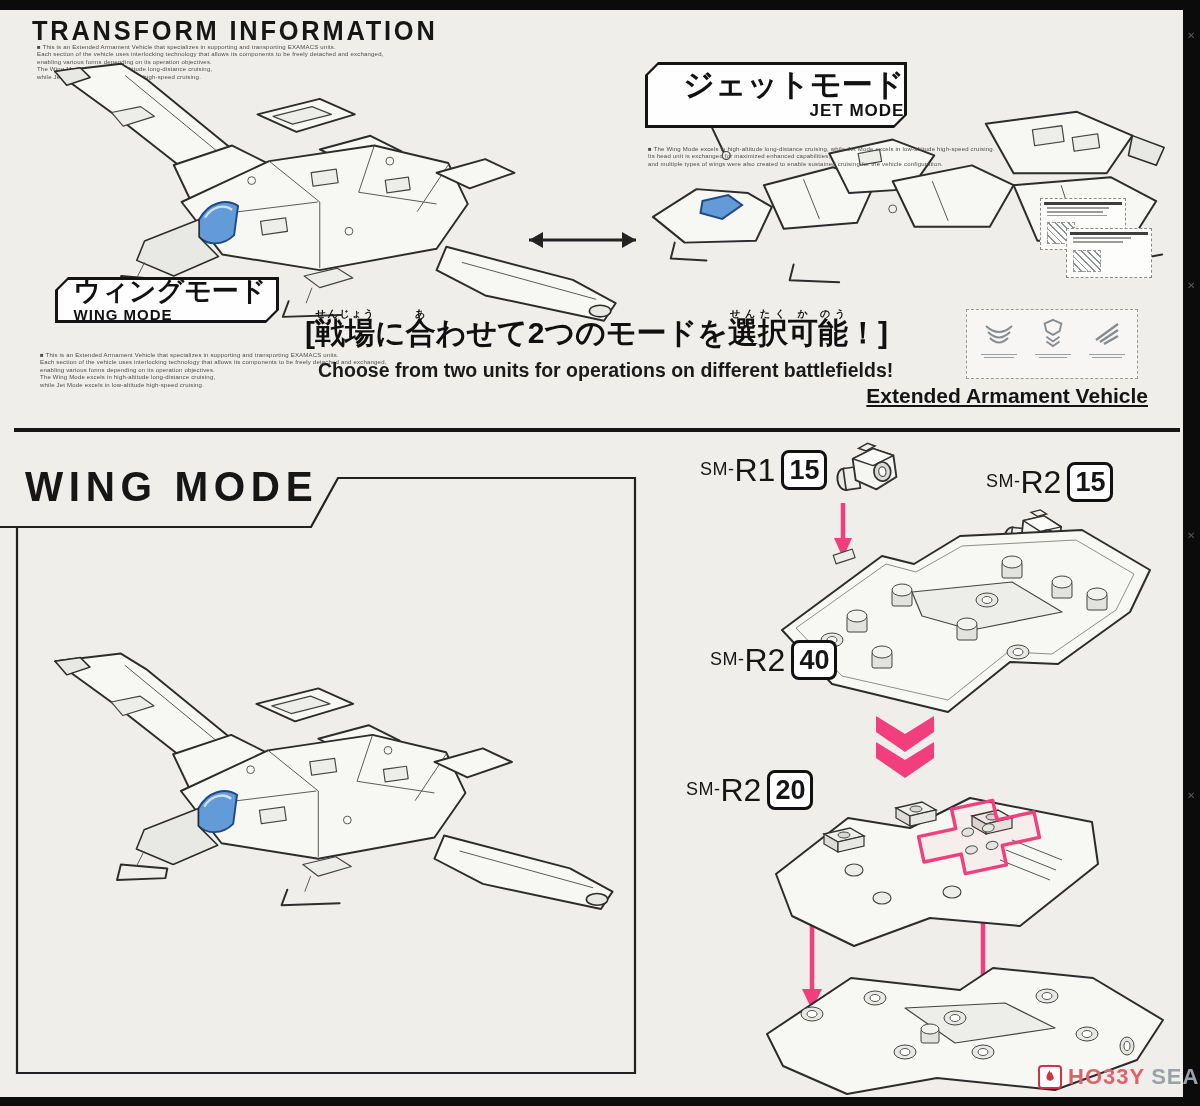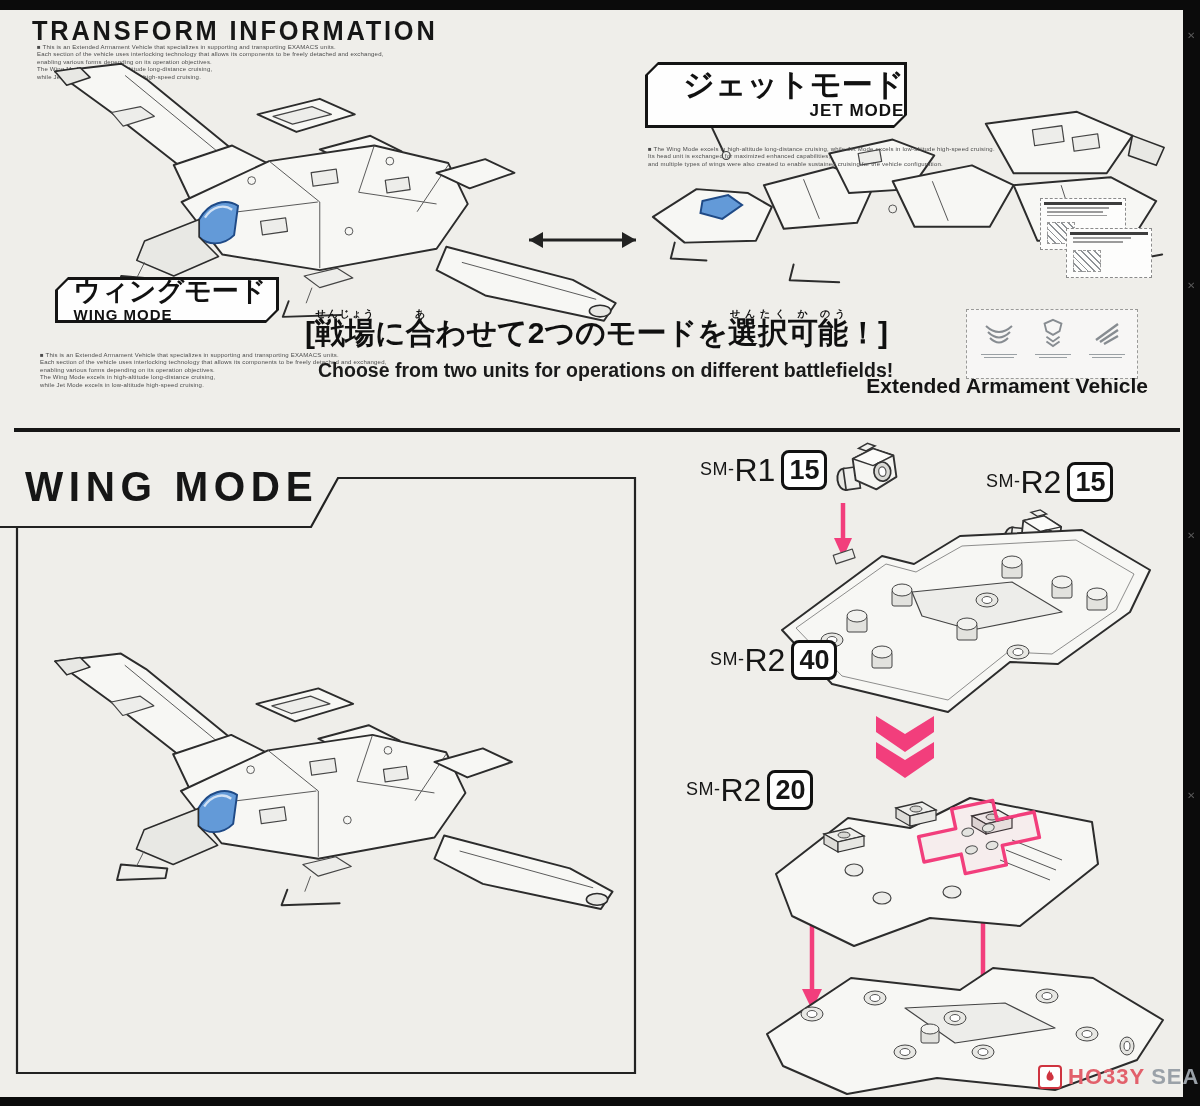--- a/index.html
+++ b/index.html
@@ -351,21 +351,21 @@
       <div class="cap-bar" style="width:36px;"></div><div class="cap-bar" style="width:28px;"></div>
     </div>
     <div style="position:absolute;left:120px;top:8px;width:40px;text-align:center;">
       <svg width="34" height="30" viewBox="0 0 34 30">
         <path d="M6,22 L28,6 M10,24 L28,12 M14,26 L28,18" stroke="#878c91" stroke-width="2.4" fill="none"></path>
       </svg>
       <div class="cap-bar" style="width:36px;"></div><div class="cap-bar" style="width:30px;"></div>
     </div>
   </div>
 
-  <div class="abs veh-type" style="left:1148px;top:374px;transform:translateX(-100%);">Extended Armament Vehicle</div>
+  <div class="abs veh-type" style="left:1148px;top:384px;transform:translateX(-100%);text-decoration:underline;">Extended Armament Vehicle</div>
 
   <div class="abs" style="left:14px;top:428px;width:1166px;height:4px;background:#161616;"></div>
 
   <div class="abs tech-title" style="left:25px;top:462px;font-size:43px;letter-spacing:6px;">WING MODE</div>
 
   <svg class="abs" style="left:0;top:0;" width="1200" height="1106">
     <path d="M0,527 L311,527 L338,478 L635,478 L635,1073 L17,1073 L17,527" stroke="#222" stroke-width="2.2" fill="none"></path>
 
     <g stroke="#F23E7C" fill="#F23E7C">
       <line x1="843" y1="503" x2="843" y2="540" stroke-width="4.5"></line>

